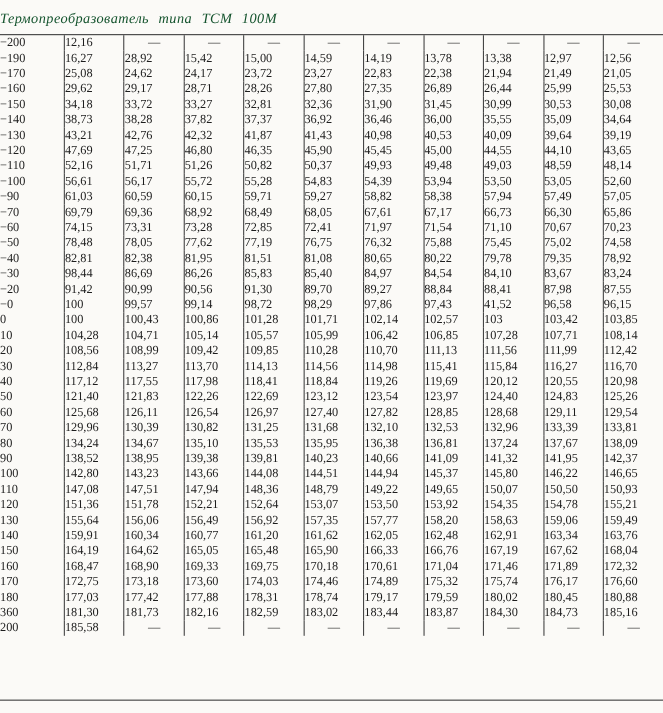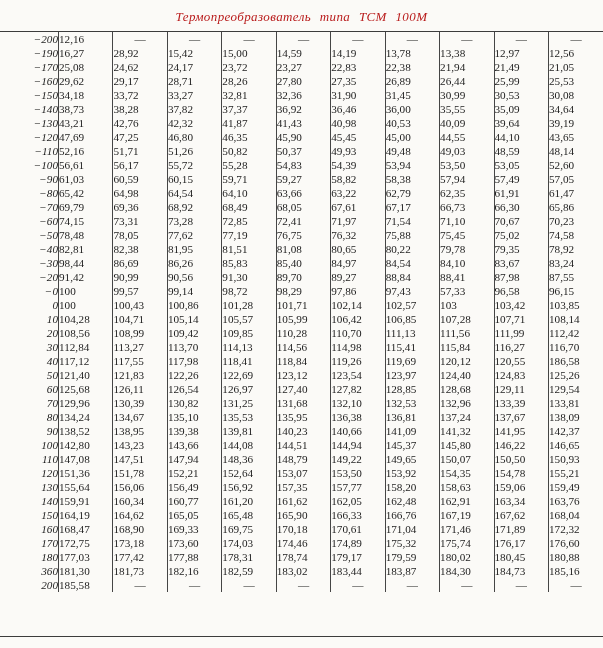--- a/index.html
+++ b/index.html
@@ -5,27 +5,26 @@
   html,body { margin:0; padding:0; }
   body {
     width:603px; height:648px;
     background:#fbfaf7;
     font-family:"Liberation Serif", serif;
     color:#1d1d1d;
     overflow:hidden;
   }
   .page { width:603px; height:648px; position:relative; }
   .title {
-    text-align:center;
     font-style:italic;
     font-size:13px;
     letter-spacing:0.4px;
     word-spacing:5px;
     padding-top:9px;
-    color:#b91c1c;
+    color:#14532d;
   }
   .rule {
     position:absolute; left:0; right:0;
     border-top:1px solid #3c3c3c;
   }
   .rule.top-rule { top:31px; }
   .rule.bottom-rule { top:636px; }
   table.rtable {
     position:absolute;
     top:32px; left:0;
@@ -37,23 +36,22 @@
     font-size:11.2px;
     height:14px;
     line-height:14px;
     padding:0;
     white-space:nowrap;
     overflow:hidden;
     color:#1d1d1d;
   }
   td.t {
     width:58px;
-    text-align:right;
+    text-align:left;
     padding-right:11px;
-    font-style:italic;
   }
   td.v {
     border-left:1px solid #454545;
     text-align:left;
     padding-left:9px;
   }
   td.v.dash {
     text-align:center;
     padding-left:0;
   }
@@ -203,33 +201,20 @@
           <td class="v">60,15</td>
           <td class="v">59,71</td>
           <td class="v">59,27</td>
           <td class="v">58,82</td>
           <td class="v">58,38</td>
           <td class="v">57,94</td>
           <td class="v">57,49</td>
           <td class="v">57,05</td>
         </tr>
         <tr>
-          <td class="t">−80</td>
-          <td class="v">65,42</td>
-          <td class="v">64,98</td>
-          <td class="v">64,54</td>
-          <td class="v">64,10</td>
-          <td class="v">63,66</td>
-          <td class="v">63,22</td>
-          <td class="v">62,79</td>
-          <td class="v">62,35</td>
-          <td class="v">61,91</td>
-          <td class="v">61,47</td>
-        </tr>
-        <tr>
           <td class="t">−70</td>
           <td class="v">69,79</td>
           <td class="v">69,36</td>
           <td class="v">68,92</td>
           <td class="v">68,49</td>
           <td class="v">68,05</td>
           <td class="v">67,61</td>
           <td class="v">67,17</td>
           <td class="v">66,73</td>
           <td class="v">66,30</td>
@@ -302,21 +287,21 @@
         </tr>
         <tr>
           <td class="t">−0</td>
           <td class="v">100</td>
           <td class="v">99,57</td>
           <td class="v">99,14</td>
           <td class="v">98,72</td>
           <td class="v">98,29</td>
           <td class="v">97,86</td>
           <td class="v">97,43</td>
-          <td class="v">57,33</td>
+          <td class="v">41,52</td>
           <td class="v">96,58</td>
           <td class="v">96,15</td>
         </tr>
         <tr>
           <td class="t">0</td>
           <td class="v">100</td>
           <td class="v">100,43</td>
           <td class="v">100,86</td>
           <td class="v">101,28</td>
           <td class="v">101,71</td>
@@ -369,21 +354,21 @@
           <td class="t">40</td>
           <td class="v">117,12</td>
           <td class="v">117,55</td>
           <td class="v">117,98</td>
           <td class="v">118,41</td>
           <td class="v">118,84</td>
           <td class="v">119,26</td>
           <td class="v">119,69</td>
           <td class="v">120,12</td>
           <td class="v">120,55</td>
-          <td class="v">186,58</td>
+          <td class="v">120,98</td>
         </tr>
         <tr>
           <td class="t">50</td>
           <td class="v">121,40</td>
           <td class="v">121,83</td>
           <td class="v">122,26</td>
           <td class="v">122,69</td>
           <td class="v">123,12</td>
           <td class="v">123,54</td>
           <td class="v">123,97</td>

